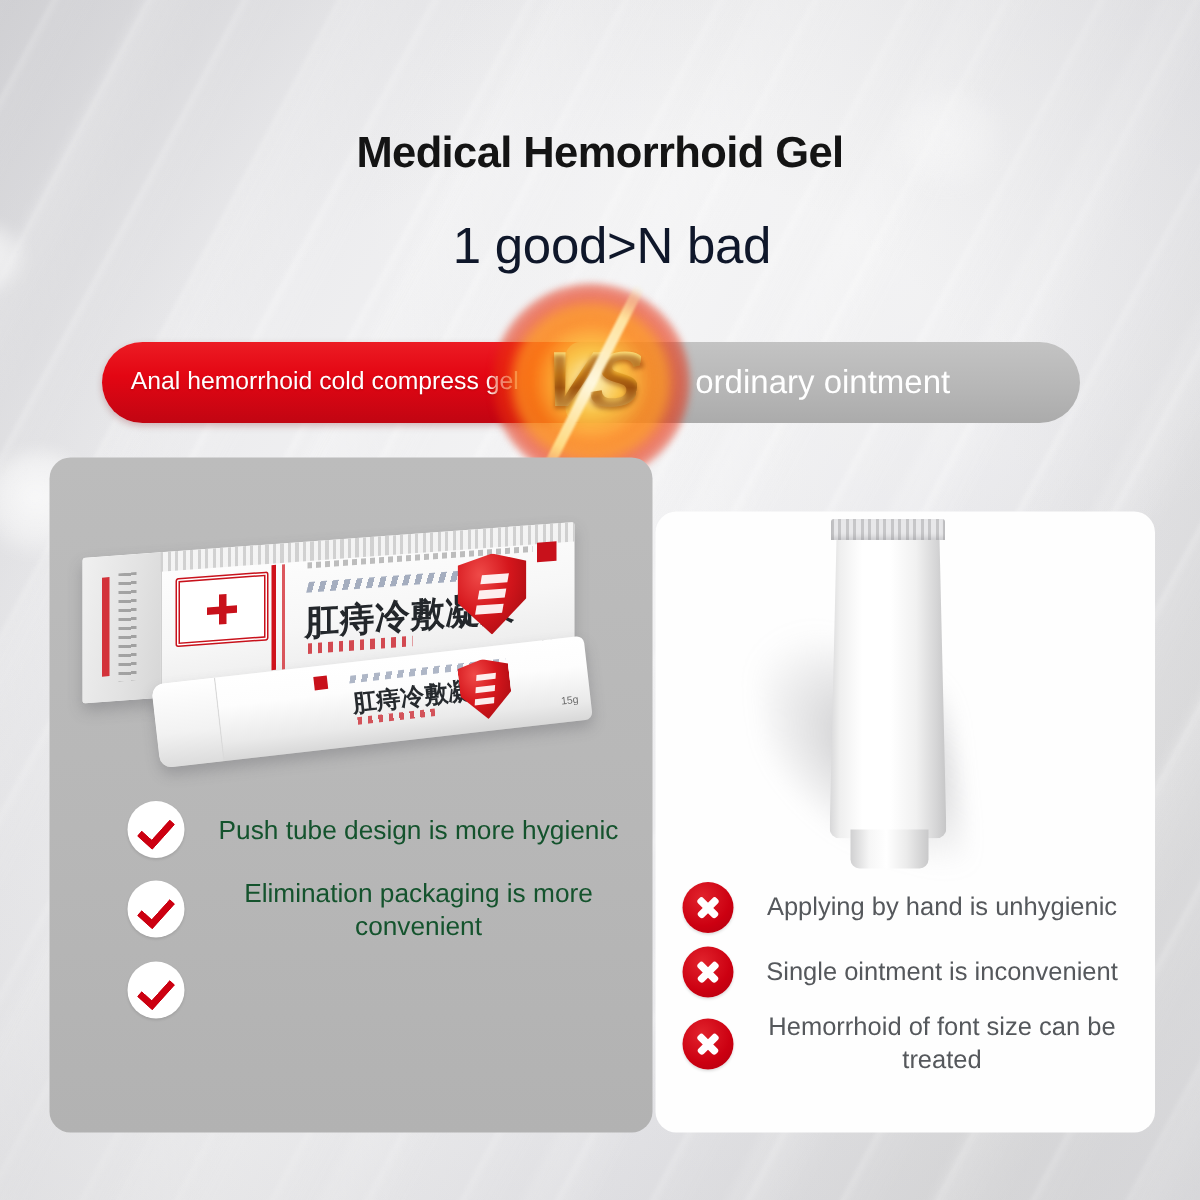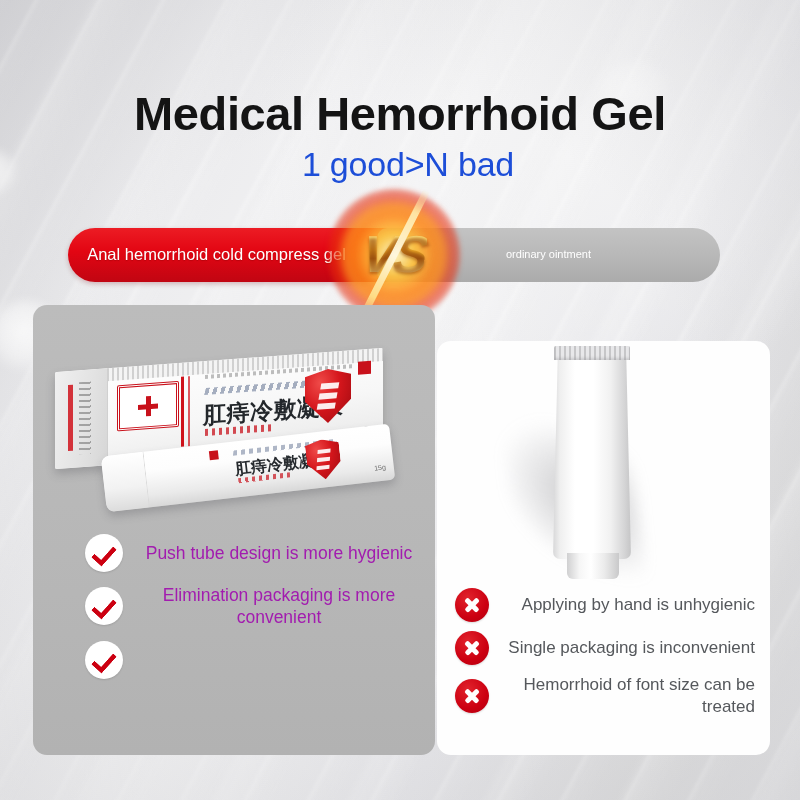--- a/index.html
+++ b/index.html
@@ -64,33 +64,33 @@
     inset: 0;
     background: radial-gradient(ellipse 78% 70% at 50% 45%, rgba(255,255,255,0) 45%, rgba(160,160,165,.20) 100%);
   }
 
   
   .title {
     position: absolute;
     left: 0; right: 0;
     top: 86px;
     text-align: center;
-    font-size: 47px;
+    font-size: 29px;
     font-weight: 700;
     color: #141414;
     letter-spacing: -0.4px;
   }
   .subtitle {
     position: absolute;
     left: 16px; right: 0;
     top: 145px;
     text-align: center;
     font-size: 34px;
     font-weight: 400;
-    color: #1d4ed8;
+    color: #0f172a;
     letter-spacing: -0.2px;
   }
 
   
   .vsbar {
     position: absolute;
     left: 68px;
     top: 228px;
     width: 652px;
     height: 54px;
@@ -119,21 +119,21 @@
     padding-right: 48px;
     text-shadow: 0 1px 1px rgba(120,0,0,.35);
   }
   .pill-right {
     right: 0;
     width: 343px;
     border-radius: 10px 27px 27px 10px;
     background: linear-gradient(180deg, #c3c3c3 0%, #b7b7b7 55%, #ababab 100%);
   }
   .pill-right span {
-    font-size: 11px;
+    font-size: 22px;
     font-weight: 400;
     color: #ffffff;
   }
 
   
   .vs-emblem {
     position: absolute;
     left: 50%;
     top: 50%;
     width: 150px;
@@ -484,21 +484,21 @@
   .li {
     display: flex;
     align-items: center;
     margin-bottom: 12px;
   }
   .li-text {
     flex: 1;
     text-align: center;
     font-size: 17.5px;
     line-height: 1.28;
-    color: #a21caf;
+    color: #14532d;
     padding-left: 20px;
   }
 
   .check-icon {
     flex: 0 0 auto;
     width: 38px; height: 38px;
     border-radius: 50%;
     background: #ffffff;
     position: relative;
     box-shadow: 0 1px 2px rgba(0,0,0,.12);
@@ -518,21 +518,20 @@
     position: absolute;
     left: 455px;
     top: 588px;
     width: 300px;
   }
   .li-r { margin-bottom: 9px; }
   .li-r .li-text {
     font-size: 17px;
     color: #55585c;
     padding-left: 12px;
-    text-align: right;
   }
   .x-icon {
     flex: 0 0 auto;
     width: 34px; height: 34px;
     border-radius: 50%;
     background: radial-gradient(circle at 38% 30%, #e1232c 0%, #cc0011 60%, #b00010 100%);
     position: relative;
     box-shadow: 0 1px 2px rgba(0,0,0,.15);
   }
   .x-icon::before,
@@ -636,21 +635,21 @@
     <div class="pt-cap"></div>
   </div>
 
   <div class="list-right">
     <div class="li li-r">
       <div class="x-icon"></div>
       <div class="li-text">Applying by hand is unhygienic</div>
     </div>
     <div class="li li-r">
       <div class="x-icon"></div>
-      <div class="li-text">Single packaging is inconvenient</div>
+      <div class="li-text">Single ointment is inconvenient</div>
     </div>
     <div class="li li-r">
       <div class="x-icon"></div>
       <div class="li-text">Hemorrhoid of font size can be treated</div>
     </div>
   </div>
 
 </div>
 
 </body></html>

